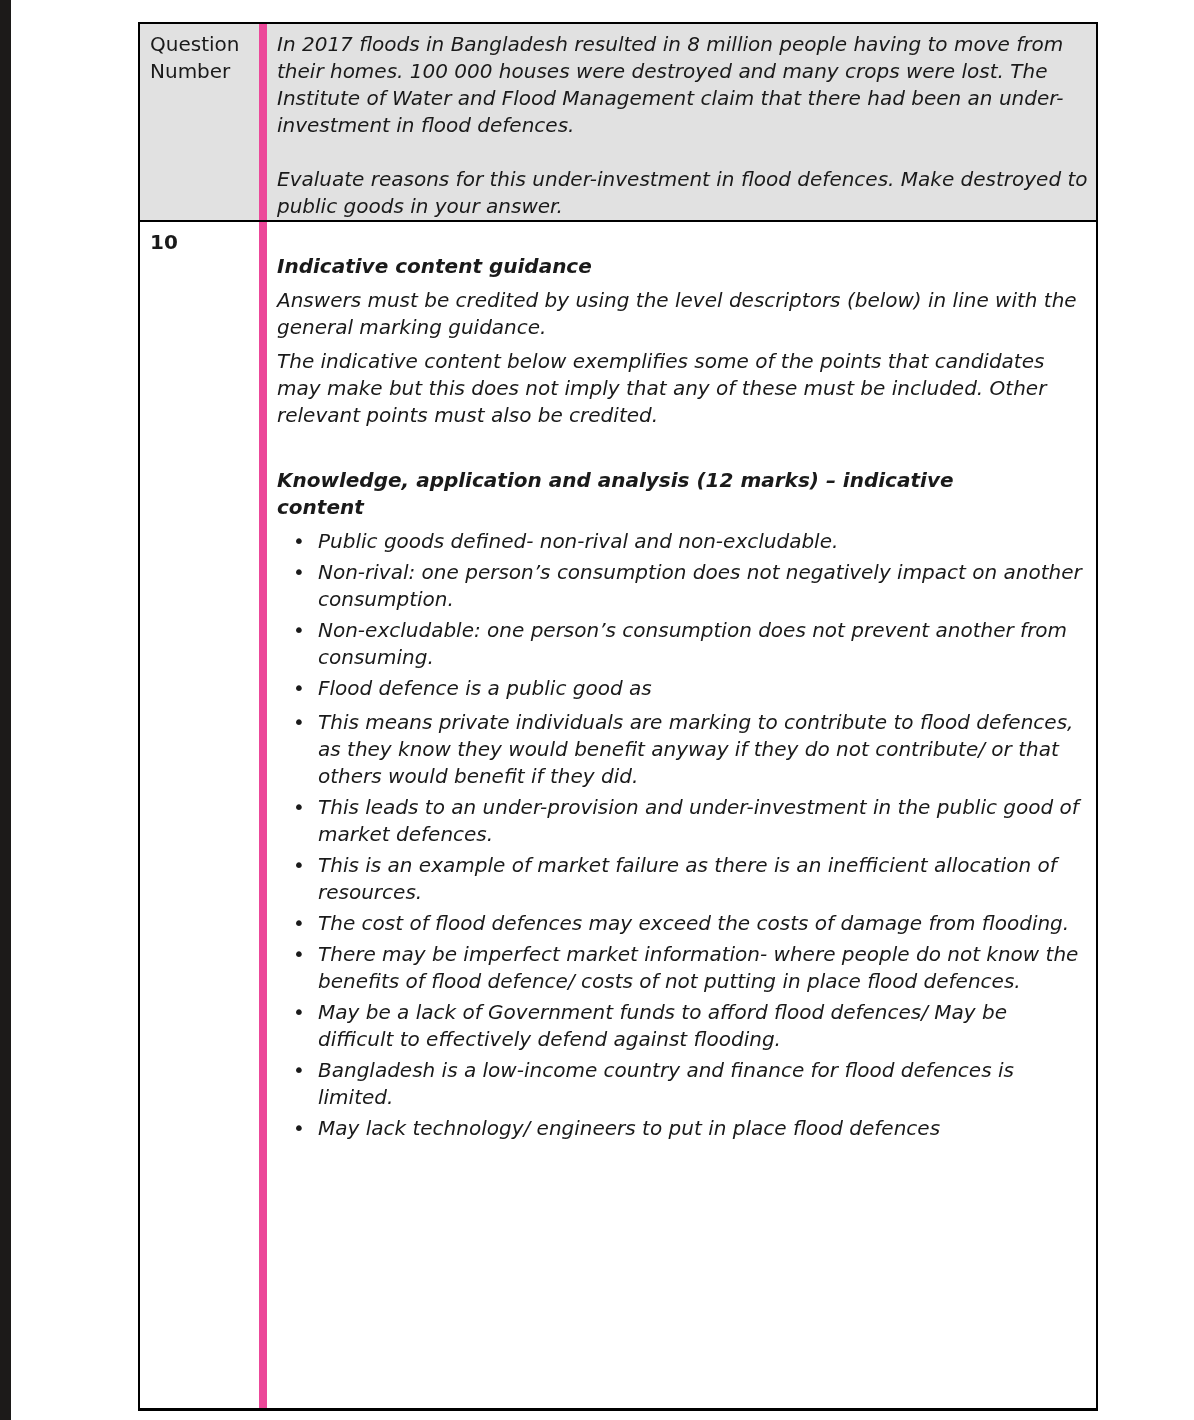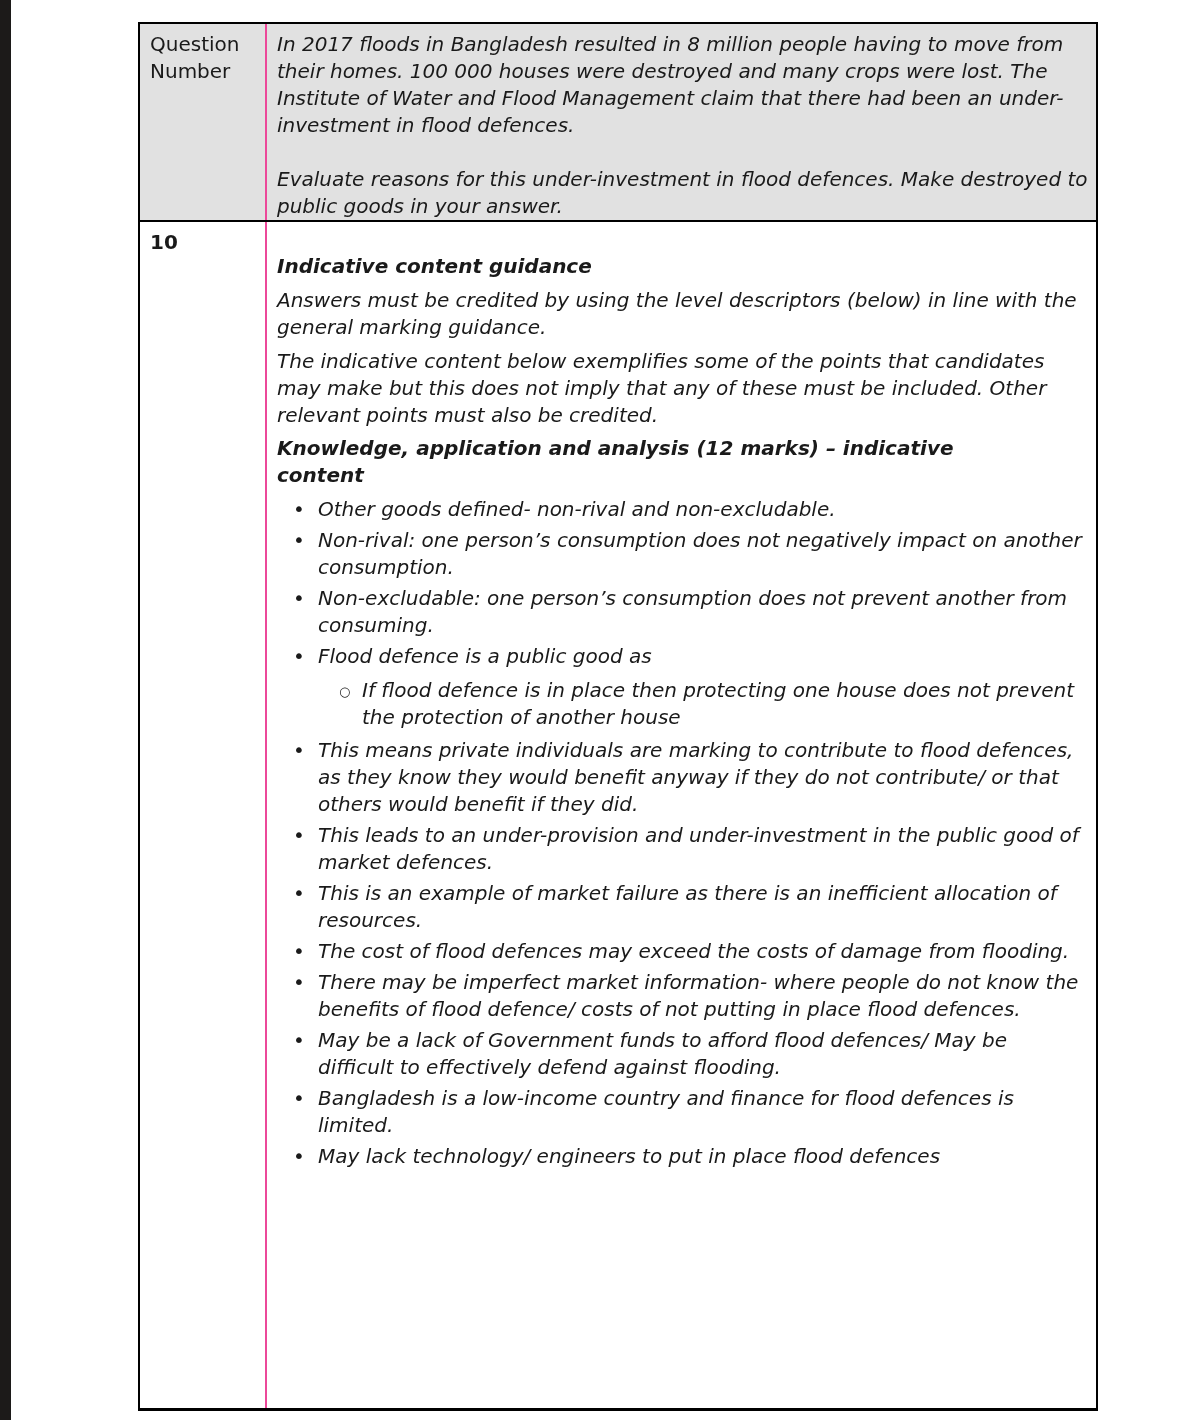--- a/index.html
+++ b/index.html
@@ -32,38 +32,38 @@
     border-bottom: 2px solid #000000;
     min-height: 188px;
   }
   .row-main {
     background: #ffffff;
     min-height: 1186px;
   }
   .cell-num {
     flex: 0 0 127px;
     width: 127px;
-    border-right: 2px solid #ec4899;
+    border-right: 8px solid #ec4899;
     padding: 7px 8px 8px 10px;
   }
   .cell-body {
     flex: 1 1 auto;
     padding: 7px 8px 0 10px;
     font-style: italic;
   }
 
   .txt { font-size: 20px; line-height: 27px; }
   .bold { font-weight: bold; }
 
   .q-intro { margin-bottom: 27px; }
   .q-task  { margin-bottom: 0; }
 
   .guidance-title { margin-bottom: 7px; margin-top: 24px; }
   .g-para-1 { margin-bottom: 7px; }
-  .g-para-2 { margin-bottom: 6px; }
+  .g-para-2 { margin-bottom: 38px; }
   .section-title { max-width: 770px; margin-bottom: 7px; }
 
   ul.bullets { list-style: none; margin-top: 6px; }
   ul.bullets > li.b {
     position: relative;
     padding-left: 41px;
     margin-bottom: 4px;
   }
   ul.bullets > li.b::before {
     content: "\2022";
@@ -108,27 +108,26 @@
       </div>
       <div class="cell-body txt">
 
         <div class="guidance-title bold">Indicative content guidance</div>
         <p class="g-para-1">Answers must be credited by using the level descriptors (below) in line with the general marking guidance.</p>
         <p class="g-para-2">The indicative content below exemplifies some of the points that candidates may make but this does not imply that any of these must be included. Other relevant points must also be credited.</p>
 
         <div class="section-title bold">Knowledge, application and analysis (12 marks) – indicative content</div>
 
         <ul class="bullets">
-          <li class="b"><span>Other goods defined- non-rival and non-excludable.</span></li>
+          <li class="b"><span>Public goods defined- non-rival and non-excludable.</span></li>
           <li class="b"><span>Non-rival: one person’s consumption does not negatively impact on another consumption.</span></li>
           <li class="b"><span>Non-excludable: one person’s consumption does not prevent another from consuming.</span></li>
           <li class="b">
             <span>Flood defence is a public good as</span>
             <ul class="sub">
-              <li class="s"><span>If flood defence is in place then protecting one house does not prevent the protection of another house</span></li>
             </ul>
           </li>
           <li class="b"><span>This means private individuals are marking to contribute to flood defences, as they know they would benefit anyway if they do not contribute/ or that others would benefit if they did.</span></li>
           <li class="b"><span>This leads to an under-provision and under-investment in the public good of market defences.</span></li>
           <li class="b"><span>This is an example of market failure as there is an inefficient allocation of resources.</span></li>
           <li class="b"><span>The cost of flood defences may exceed the costs of damage from flooding.</span></li>
           <li class="b"><span>There may be imperfect market information- where people do not know the benefits of flood defence/ costs of not putting in place flood defences.</span></li>
           <li class="b"><span>May be a lack of Government funds to afford flood defences/ May be difficult to effectively defend against flooding.</span></li>
           <li class="b"><span>Bangladesh is a low-income country and finance for flood defences is limited.</span></li>
           <li class="b"><span>May lack technology/ engineers to put in place flood defences</span></li>

